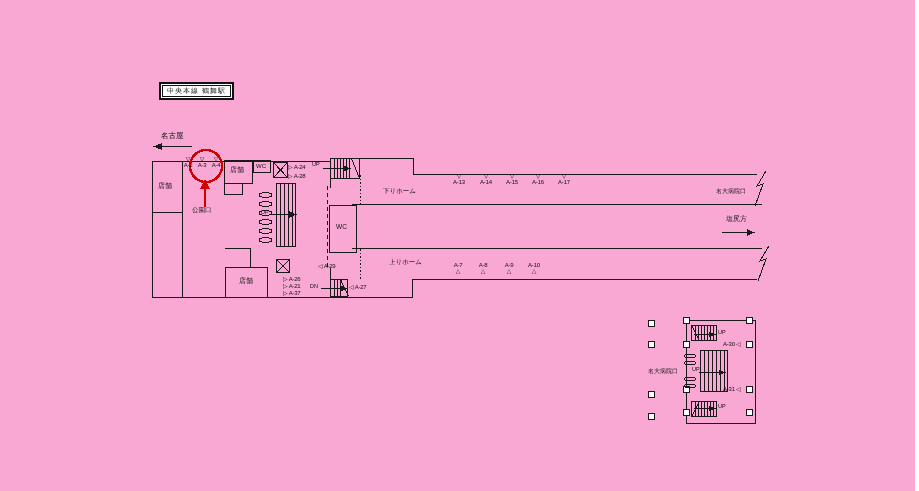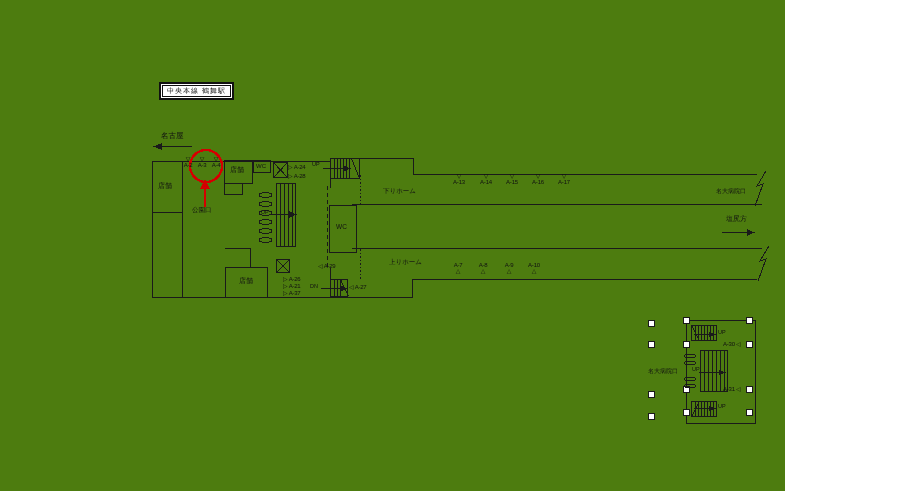--- a/index.html
+++ b/index.html
@@ -1,16 +1,16 @@
 <!DOCTYPE html>
 <html><head>
 <meta charset="utf-8">
 <style>
   html,body{margin:0;padding:0;background:#fff}
-  #map{position:relative;width:785px;height:491px;background:#4d7c0f;overflow:hidden;
+  #map{position:relative;width:915px;height:491px;background:#f9a8d4;overflow:hidden;
        font-family:"Liberation Sans","DejaVu Sans",sans-serif;color:#111}
   .lbl{position:absolute;line-height:1;white-space:nowrap;color:#111}
   .mkv{position:absolute;display:flex;flex-direction:column;align-items:center;line-height:1}
   .mkh{position:absolute;display:flex;align-items:center;line-height:1;gap:1px}
   .trs{font-size:6px;line-height:1;color:#111}
   .mlb{font-size:6px;line-height:1;letter-spacing:-0.2px;color:#111}
   .titlebox{position:absolute;left:159px;top:82px;border:2px solid #111;background:#fff;padding:1px}
   .titlebox .in{border:1px solid #111;padding:1px 4px;font-size:7px;line-height:1.1;letter-spacing:1px}
   svg{position:absolute;left:0;top:0}
 </style>

